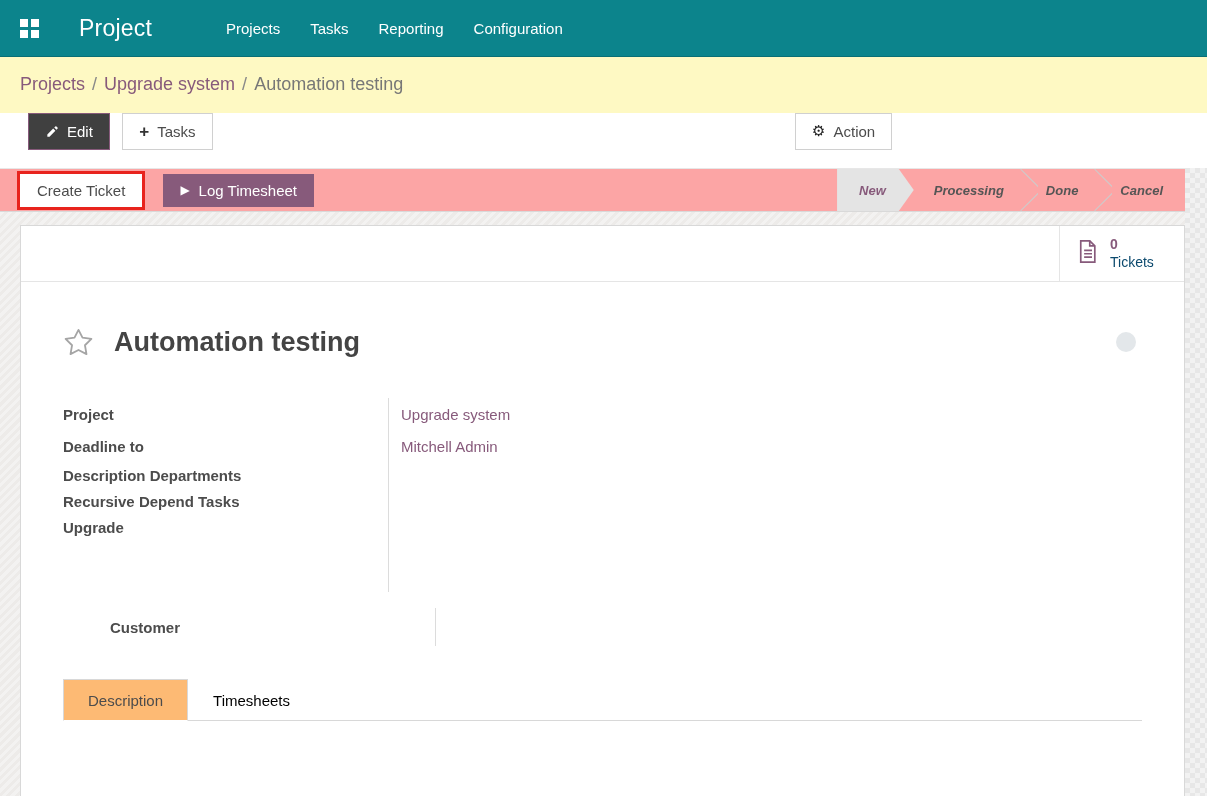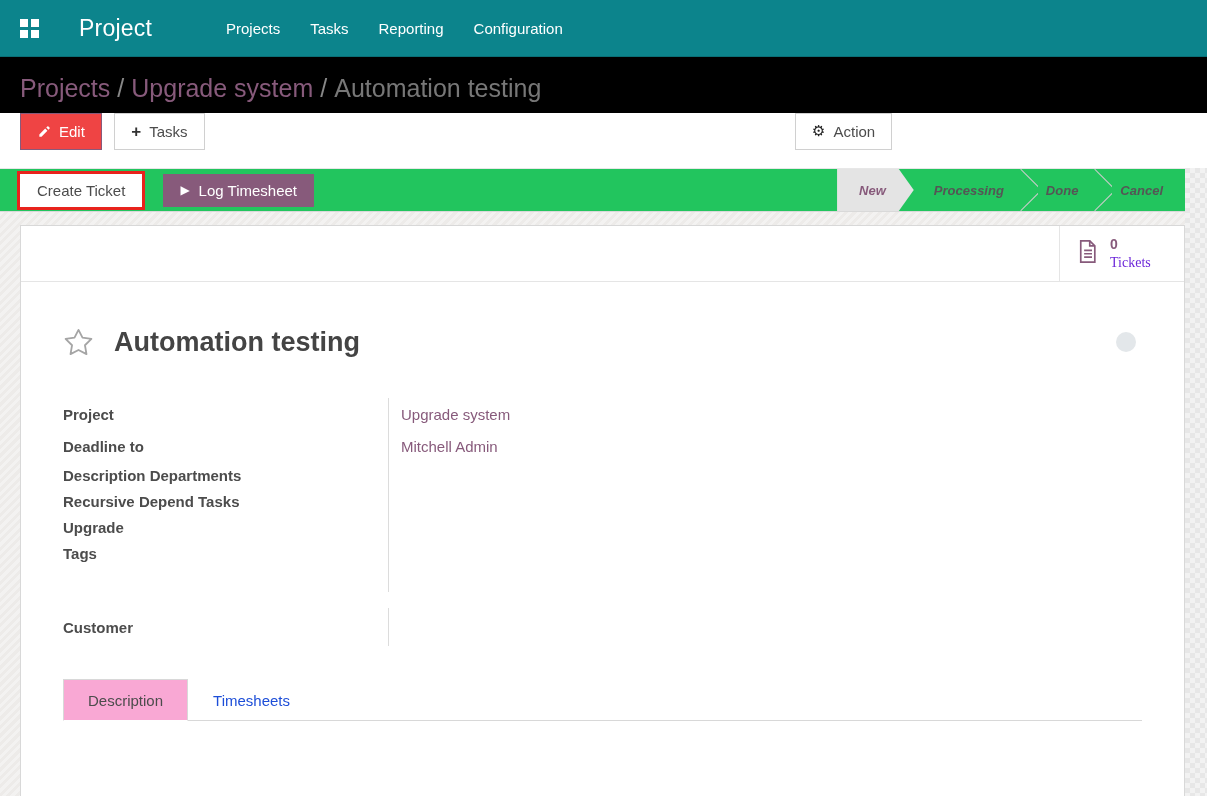--- a/index.html
+++ b/index.html
@@ -43,22 +43,22 @@
     margin-left: 72px;
     gap: 26px;
     font-size: 15px;
   }
   .topmenu li { cursor: pointer; padding: 6px 2px; }
 
   
   .breadcrumb-row {
     height: 56px;
     padding: 17px 0 0 20px;
-    font-size: 25px;
-    background: #000000;
+    font-size: 18px;
+    background: #fef9c3;
   }
   .breadcrumb-row .crumb-link { color: #875a7b; cursor: pointer; text-decoration: none; }
   .breadcrumb-row .crumb-sep { color: #888; padding: 0 7px; }
   .breadcrumb-row .crumb-current { color: #777; }
 
   
   .cp-row {
     height: 55px;
     position: relative;
     padding-left: 20px;
@@ -70,35 +70,36 @@
     height: 37px;
     padding: 0 16px;
     font-size: 15px;
     border: 1px solid #d0d0d0;
     background: #fff;
     color: #4c4c4c;
     cursor: pointer;
     vertical-align: top;
   }
   .btn-primary {
-    background: #ef4444;
+    background: #404040;
     border-color: #875a7b;
     color: #fff;
+    margin-left: 8px;
   }
   .btn .ico { margin-right: 8px; display: inline-flex; align-items: center; }
   .plus-glyph { font-weight: 900; font-size: 17px; line-height: 1; color: #333; }
   .gear-glyph { font-family: "DejaVu Sans", sans-serif; font-size: 15px; line-height: 1; color: #222; }
   .cp-left .btn { margin-right: 8px; }
   .action-btn { position: absolute; left: 795px; top: 0; }
 
   
   .statusbar {
     height: 44px;
     width: calc(100% - 22px);
-    background: #22c55e;
+    background: #fca5a5;
     border-top: 1px solid #e7e7e7;
     border-bottom: 1px solid #d9d9d9;
     display: flex;
     align-items: center;
     padding-left: 17px;
   }
   .sb-btn {
     display: inline-flex;
     align-items: center;
     height: 33px;
@@ -196,21 +197,21 @@
     border-left: 1px solid #e5e5e5;
     display: flex;
     align-items: center;
     padding-left: 14px;
     gap: 9px;
     cursor: pointer;
     background: #fff;
   }
   .tickets-txt { display: flex; flex-direction: column; line-height: 1.25; font-size: 14px; }
   .tickets-count { color: #875a7b; font-weight: 700; }
-  .tickets-label { color: #6d28d9; font-family: Liberation Serif, serif; }
+  .tickets-label { color: #0c4a6e; }
 
   .form-body { padding: 0 42px; }
 
   .title-row {
     margin-top: 42px;
     display: flex;
     align-items: center;
     height: 36px;
   }
   .star { cursor: pointer; display: inline-flex; }
@@ -239,43 +240,43 @@
     flex: 1;
     border-left: 1px solid #dcdcdc;
     padding-left: 12px;
   }
   .f-row { display: flex; align-items: center; font-size: 15px; }
   .f-row.h32 { height: 32px; }
   .f-row.h26 { height: 26px; }
   .f-label { font-weight: 700; color: #4c4c4c; }
   .f-link { color: #875a7b; cursor: pointer; text-decoration: none; }
 
-  .o-group.customer { margin-top: 16px; }
+  .o-group.customer { margin-top: 16px; margin-left: 47px; }
   .o-group.customer .f-row { height: 38px; }
 
   
   .tabs-bar {
     margin-top: 33px;
     display: flex;
     border-bottom: 1px solid #d8d8d8;
   }
   .tab {
     font-size: 15px;
     padding: 12px 24px 11px;
     cursor: pointer;
     margin-bottom: -1px;
     white-space: nowrap;
   }
   .tab.active {
-    background: #f9a8d4;
+    background: #fdba74;
     border: 1px solid #d8d8d8;
     border-bottom: 1px solid #fff;
     color: #4c4c4c;
   }
-  .tab.inactive { color: #1d4ed8; border: 1px solid transparent; }
+  .tab.inactive { color: #000000; border: 1px solid transparent; }
   .tab-content { height: 120px; background: #fff; }
 
   
   .right-strip {
     position: absolute;
     top: 168px; right: 0; bottom: 0;
     width: 22px;
     background: repeating-conic-gradient(#f2f2f2 0% 25%, #e7e7e7 0% 50%);
     background-size: 10px 10px;
   }
@@ -386,23 +387,20 @@
             </div>
           <div class="f-row h26">
               <span class="f-label">Description Departments</span>
             </div>
           <div class="f-row h26">
               <span class="f-label">Recursive Depend Tasks</span>
             </div>
           <div class="f-row h26">
               <span class="f-label">Upgrade</span>
             </div>
-          <div class="f-row h26">
-              <span class="f-label">Tags</span>
-            </div>
         </div>
         <div class="g-values">
           <div class="f-row h32">
               <a class="f-link">Upgrade system</a>
             </div>
           <div class="f-row h32">
               <a class="f-link">Mitchell Admin</a>
             </div>
           <div class="f-row h26"></div>
           <div class="f-row h26"></div>

